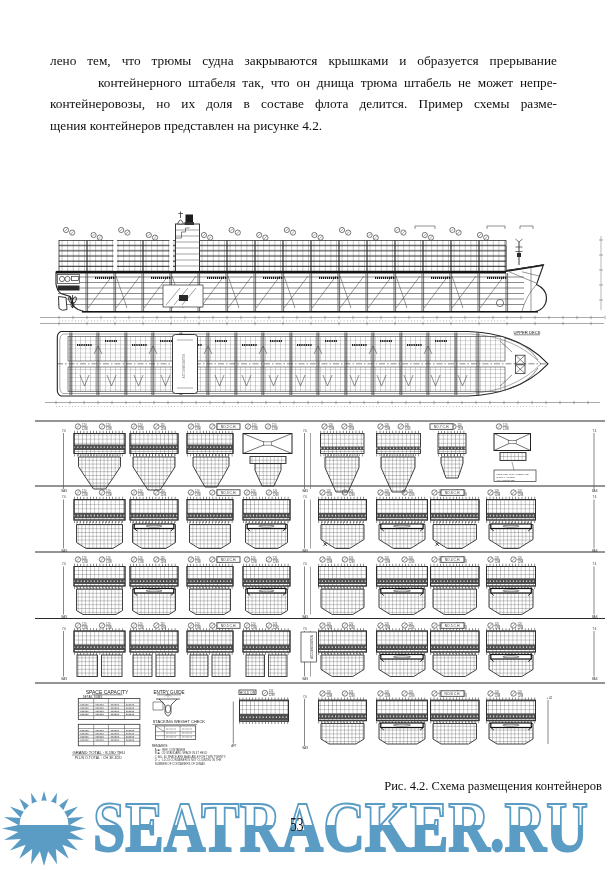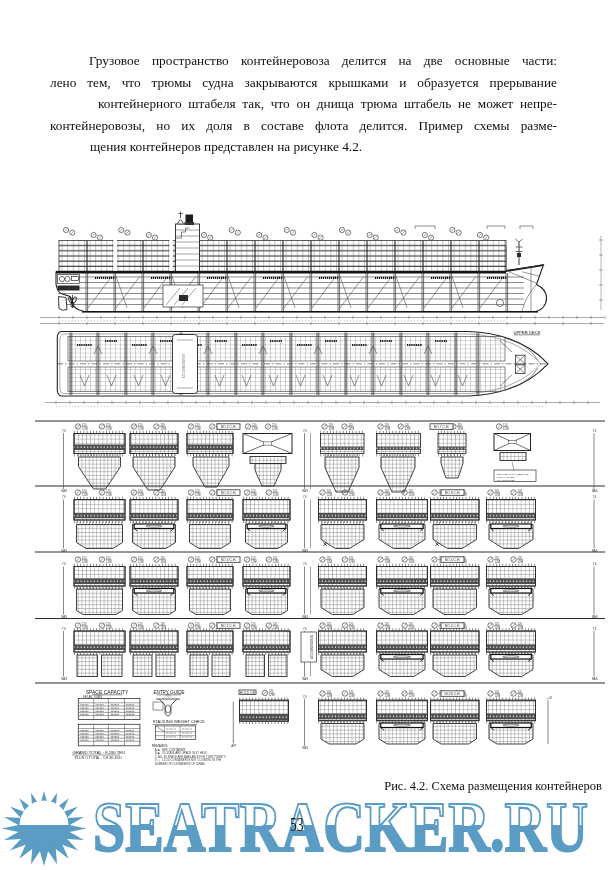--- a/index.html
+++ b/index.html
@@ -1068,22 +1068,21 @@
 <polygon points="44.0,791.0 48.1,805.8 57.0,792.8 55.8,808.0 68.7,798.2 62.4,812.2 78.0,806.5 67.2,818.1 83.9,816.9 69.7,824.9 86.0,828.5 69.7,832.1 83.9,840.1 67.2,838.9 78.0,850.5 62.4,844.8 68.7,858.8 55.8,849.0 57.0,864.2 48.1,851.2 44.0,866.0 39.9,851.2 31.0,864.2 32.2,849.0 19.3,858.8 25.6,844.8 10.0,850.5 20.8,838.9 4.1,840.1 18.3,832.1 2.0,828.5 18.3,824.9 4.1,816.9 20.8,818.1 10.0,806.5 25.6,812.2 19.3,798.2 32.2,808.0 31.0,792.8 39.9,805.8" fill="#5b9cc5"></polygon>
 <path d="M19.5,825 A24.5,24.5 0 0 0 68.5,825 Z" fill="#5b9cc5"></path>
 <path d="M19.5,825 A24.5,24.5 0 0 1 68.5,825 Z" fill="#ffffff"></path>
 </g>
 
 <text x="93" y="851" font-family="Liberation Serif, serif" font-weight="bold" font-size="71" textLength="495" lengthAdjust="spacingAndGlyphs" fill="url(#wm)" stroke="#5b9cc5" stroke-width="2.1">SEATRACKER.RU</text>
 </g>
 </svg>
 
 <div id="para">
-<div style="text-align:justify;text-align-last:justify;text-indent:39px;">Грузовое пространство контейнеровоза делится на две основные части:</div>
 <div style="text-align:justify;text-align-last:justify;">лено тем, что трюмы судна закрываются крышками и образуется прерывание</div>
 <div style="text-align:justify;text-align-last:justify;margin-left:48px;">контейнерного штабеля так, что он днища трюма штабель не может непре-</div>
 <div style="text-align:justify;text-align-last:justify;">контейнеровозы, но их доля в составе флота делится. Пример схемы разме-</div>
-<div style="text-align:left;margin-left:40px;">щения контейнеров представлен на рисунке 4.2.</div>
+<div style="text-align:left;">щения контейнеров представлен на рисунке 4.2.</div>
 </div>
 
 <div id="cap">Рис. 4.2. Схема размещения контейнеров</div>
 
 <div id="pno">53</div>
 </div>
 </body></html>

